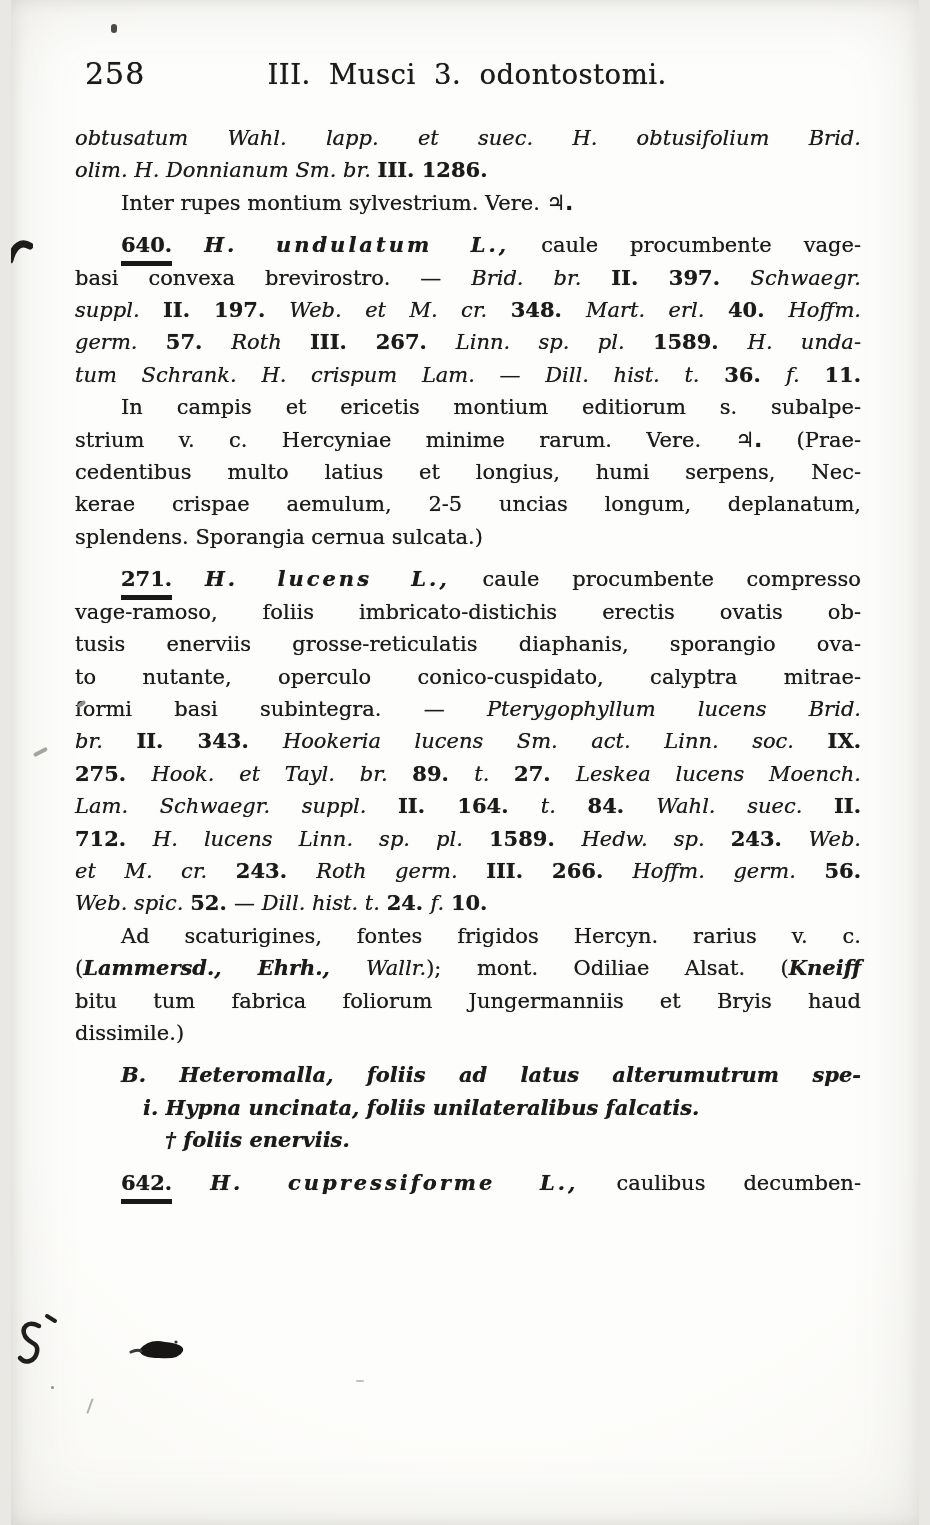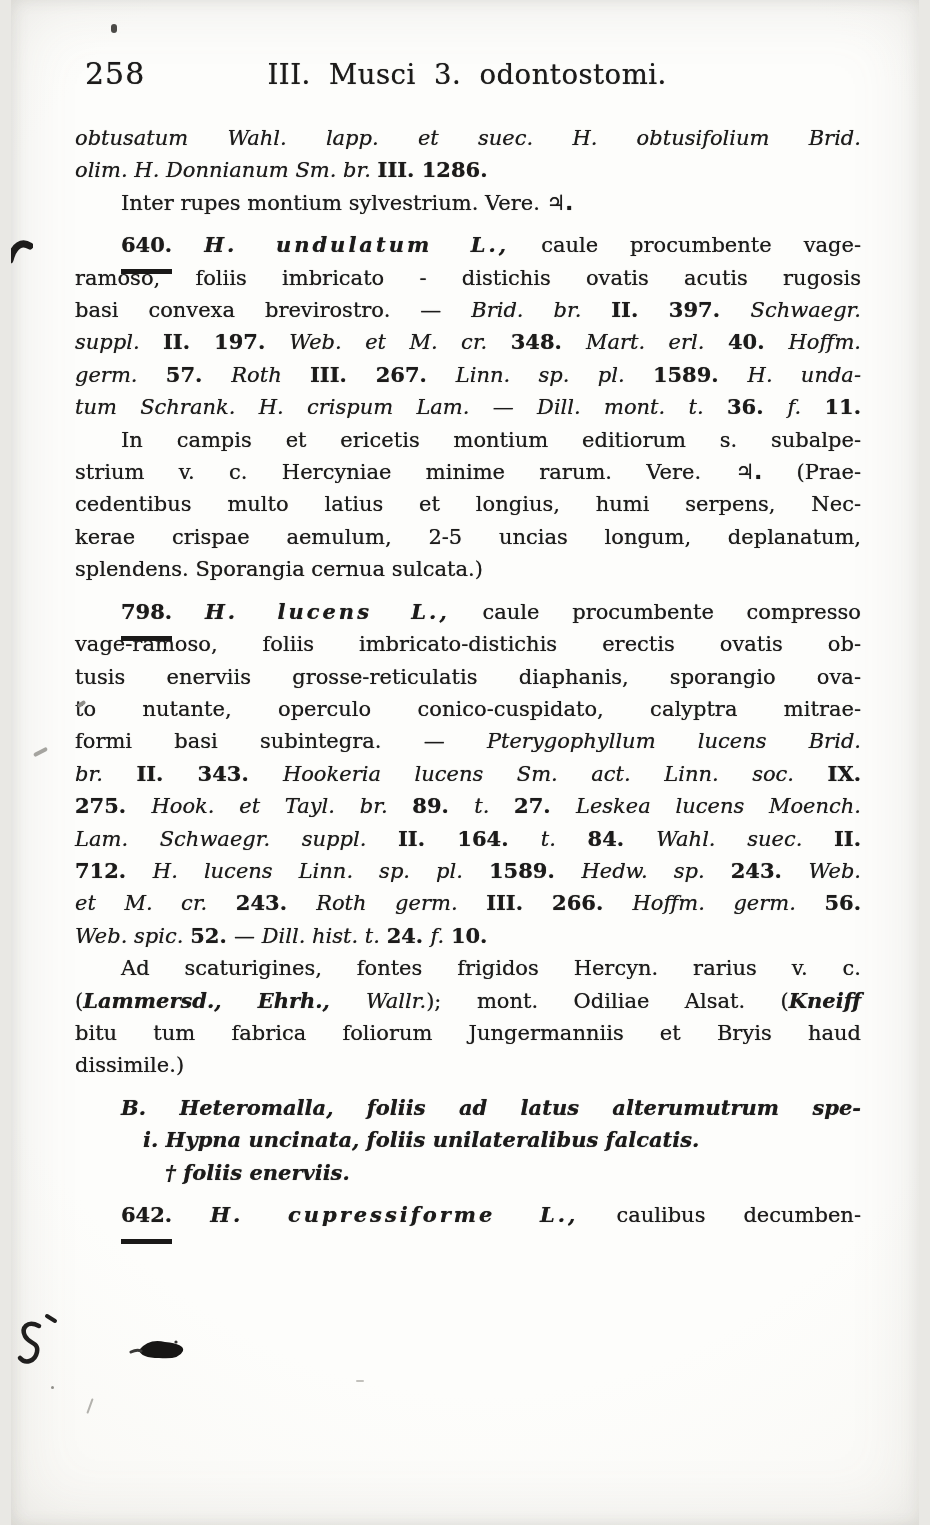--- a/index.html
+++ b/index.html
@@ -34,21 +34,21 @@
   .para.gap{margin-top:10px;}
   .line{text-align:justify;text-align-last:justify;white-space:normal;}
   .line.last{text-align-last:left;}
   .ind1{padding-left:46px;}
   .ind2{padding-left:68px;}
   .ind3{padding-left:90px;}
   .s-r{}
   .s-i{font-style:italic;}
   .s-b{font-weight:bold;}
   .s-bi{font-style:italic;font-weight:bold;}
-  .s-n{font-weight:bold;border-bottom:5px solid #1a1918;padding-bottom:12px;}
+  .s-n{font-weight:bold;border-bottom:5px solid #1a1918;padding-bottom:4px;}
   .s-sp{font-style:italic;font-weight:bold;letter-spacing:3px;word-spacing:3px;}
   .s-j{font-family:"DejaVu Sans","Liberation Sans",sans-serif;font-weight:bold;}
   
   .margin-art{position:absolute;pointer-events:none;}
   .speck{position:absolute;background:#a5a49f;border-radius:2px;pointer-events:none;}
 </style>
 </head>
 <body>
 
 <div class="page">
@@ -61,35 +61,34 @@
   <div class="text-block" id="text-block">
       <div class="para">
         <div class="line ind0"><span class="s-i">obtusatum Wahl. lapp. et suec. H. obtusifolium Brid.</span></div>
         <div class="line ind0 last"><span class="s-i">olim. H. Donnianum Sm. br. </span><span class="s-b">III. 1286.</span></div>
       </div>
       <div class="para">
         <div class="line ind1 last"><span class="s-r">Inter rupes montium sylvestrium.  Vere. </span><span class="s-j">♃.</span></div>
       </div>
       <div class="para gap">
         <div class="line ind1"><span class="s-n">640.</span><span class="s-r"> </span><span class="s-sp">H. undulatum L.,</span><span class="s-r"> caule procumbente vage-</span></div>
-        <div class="line ind0"><span class="s-r">ramoso, foliis imbricato - distichis ovatis acutis rugosis</span></div>
         <div class="line ind0"><span class="s-r">basi convexa brevirostro. — </span><span class="s-i">Brid. br. </span><span class="s-b">II. 397. </span><span class="s-i">Schwaegr.</span></div>
         <div class="line ind0"><span class="s-i">suppl. </span><span class="s-b">II. 197. </span><span class="s-i">Web. et M. cr. </span><span class="s-b">348. </span><span class="s-i">Mart. erl. </span><span class="s-b">40. </span><span class="s-i">Hoffm.</span></div>
         <div class="line ind0"><span class="s-i">germ. </span><span class="s-b">57. </span><span class="s-i">Roth </span><span class="s-b">III. 267. </span><span class="s-i">Linn. sp. pl. </span><span class="s-b">1589. </span><span class="s-i">H. unda-</span></div>
-        <div class="line ind0"><span class="s-i">tum Schrank. H. crispum Lam. — Dill. mont. t. </span><span class="s-b">36. </span><span class="s-i">f. </span><span class="s-b">11.</span></div>
+        <div class="line ind0"><span class="s-i">tum Schrank. H. crispum Lam. — Dill. hist. t. </span><span class="s-b">36. </span><span class="s-i">f. </span><span class="s-b">11.</span></div>
       </div>
       <div class="para">
         <div class="line ind1"><span class="s-r">In campis et ericetis montium editiorum s. subalpe-</span></div>
         <div class="line ind0"><span class="s-r">strium v. c. Hercyniae minime rarum. Vere. </span><span class="s-j">♃.</span><span class="s-r"> (Prae-</span></div>
         <div class="line ind0"><span class="s-r">cedentibus multo latius et longius, humi serpens, Nec-</span></div>
         <div class="line ind0"><span class="s-r">kerae crispae aemulum, 2-5 uncias longum, deplanatum,</span></div>
         <div class="line ind0 last"><span class="s-r">splendens.  Sporangia cernua sulcata.)</span></div>
       </div>
       <div class="para gap">
-        <div class="line ind1"><span class="s-n">798.</span><span class="s-r"> </span><span class="s-sp">H. lucens L.,</span><span class="s-r"> caule procumbente compresso</span></div>
+        <div class="line ind1"><span class="s-n">271.</span><span class="s-r"> </span><span class="s-sp">H. lucens L.,</span><span class="s-r"> caule procumbente compresso</span></div>
         <div class="line ind0"><span class="s-r">vage-ramoso, foliis imbricato-distichis erectis ovatis ob-</span></div>
         <div class="line ind0"><span class="s-r">tusis enerviis grosse-reticulatis diaphanis, sporangio ova-</span></div>
         <div class="line ind0"><span class="s-r">to nutante, operculo conico-cuspidato,  calyptra mitrae-</span></div>
         <div class="line ind0"><span class="s-r">formi basi subintegra. — </span><span class="s-i">Pterygophyllum lucens Brid.</span></div>
         <div class="line ind0"><span class="s-i">br. </span><span class="s-b">II. 343. </span><span class="s-i">Hookeria lucens Sm. act. Linn. soc. </span><span class="s-b">IX.</span></div>
         <div class="line ind0"><span class="s-b">275. </span><span class="s-i">Hook. et Tayl. br. </span><span class="s-b">89. </span><span class="s-i">t. </span><span class="s-b">27. </span><span class="s-i">Leskea lucens Moench.</span></div>
         <div class="line ind0"><span class="s-i">Lam. Schwaegr. suppl. </span><span class="s-b">II. 164. </span><span class="s-i">t. </span><span class="s-b">84. </span><span class="s-i">Wahl. suec. </span><span class="s-b">II.</span></div>
         <div class="line ind0"><span class="s-b">712. </span><span class="s-i">H. lucens Linn. sp. pl. </span><span class="s-b">1589. </span><span class="s-i">Hedw. sp. </span><span class="s-b">243. </span><span class="s-i">Web.</span></div>
         <div class="line ind0"><span class="s-i">et M. cr. </span><span class="s-b">243. </span><span class="s-i">Roth germ. </span><span class="s-b">III. 266. </span><span class="s-i">Hoffm. germ. </span><span class="s-b">56.</span></div>
         <div class="line ind0 last"><span class="s-i">Web. spic. </span><span class="s-b">52. </span><span class="s-r">— </span><span class="s-i">Dill. hist. t. </span><span class="s-b">24. </span><span class="s-i">f. </span><span class="s-b">10.</span></div>

